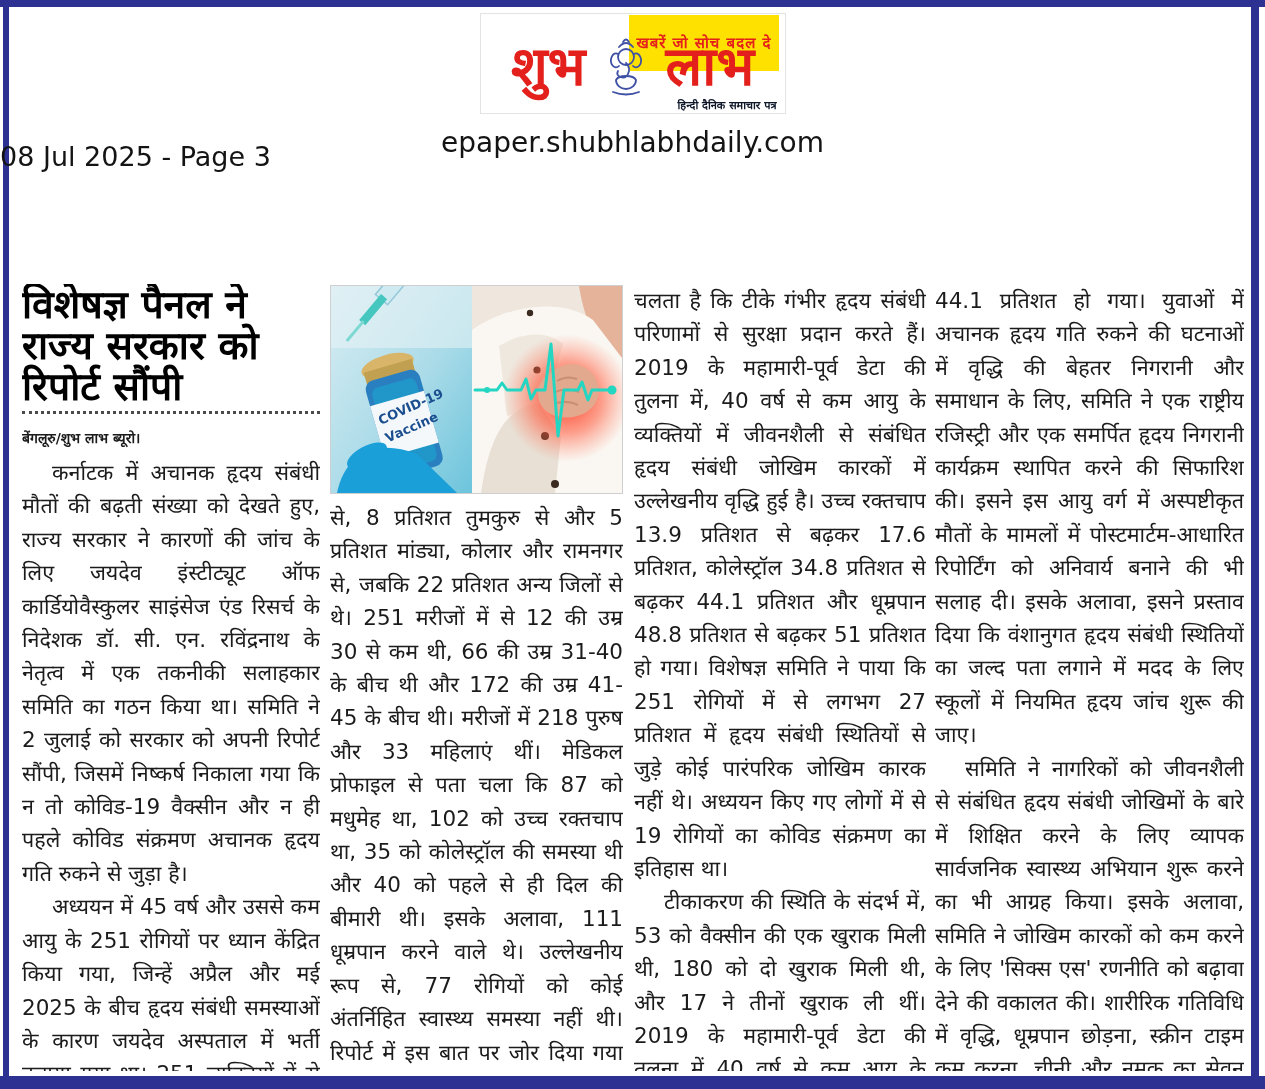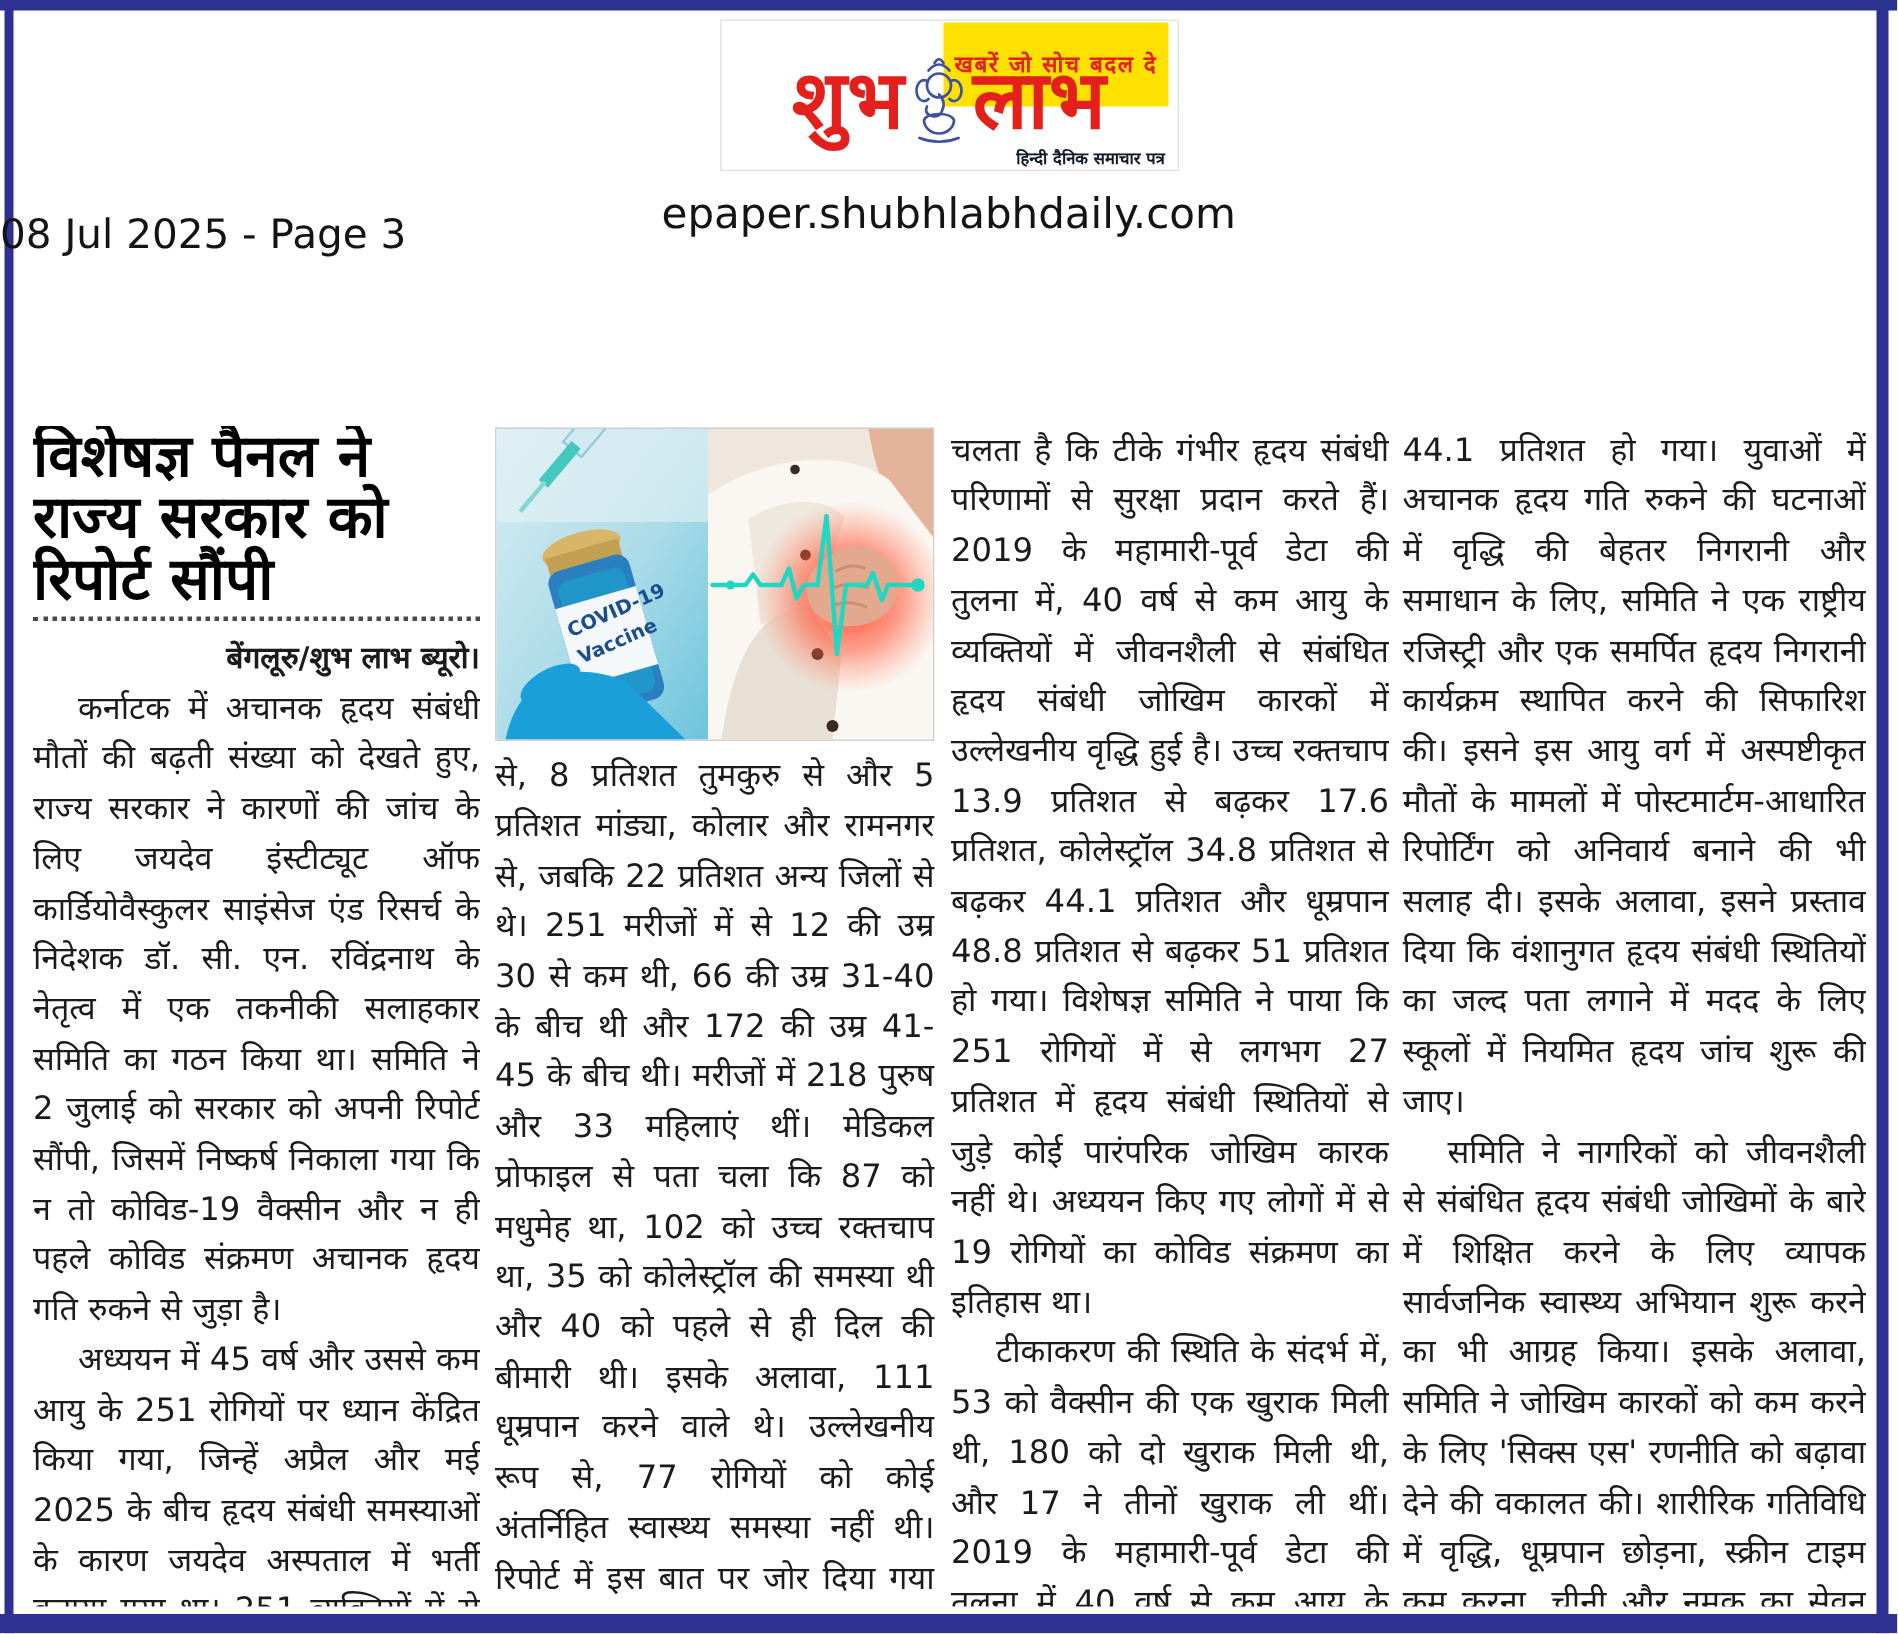--- a/index.html
+++ b/index.html
@@ -20,21 +20,21 @@
     position:relative; width:304px; height:99px; margin:0 auto;
     background:#ffffff; border:1px solid #e3e3e3;
   }
   .tagline {
     position:absolute; right:6px; top:1px; background:#ffe100; color:#e4201c;
     font-weight:bold; font-size:15px; line-height:18px; padding:19px 7px;
     letter-spacing:1px; white-space:nowrap;
   }
   .logo-row {
     position:absolute; left:0; right:0; top:20px; height:64px;
-    display:flex; align-items:center; justify-content:center; gap:3px;
+    display:flex; align-items:center; justify-content:center; gap:20px;
   }
   .logo-word {
     color:#e4201c; font-weight:bold; font-size:54px; line-height:60px;
     font-family:"DejaVu Serif", serif; white-space:nowrap;
   }
   .ganesha { width:40px; height:60px; flex:0 0 auto; }
   .logo-subtitle {
     position:absolute; right:8px; bottom:1px; color:#0f172a;
     font-size:11px; font-weight:bold; white-space:nowrap;
   }
@@ -59,21 +59,21 @@
   .col3 { left:634px; width:292px; }
   .col4 { left:935px; width:309px; }
   .col p { margin:0; text-indent:30px; }
   .col p.noindent { text-indent:0; }
 
   .subhead {
     font-size:39px; line-height:41px; font-weight:bold; color:#000;
     text-align:left; margin:0 0 4px 0;
   }
   .dotted-rule { border:0; border-bottom:3px dotted #4a4a4a; margin:4px 0 9px 0; }
-  .byline { text-align:right; font-weight:bold; font-size:20px; line-height:30px; margin:0 0 3px 0; }
+  .byline { text-align:left; font-weight:bold; font-size:14px; line-height:30px; margin:0 0 3px 0; }
 
   .photo {
     width:291px; height:207px; border:1px solid #cfcfcf; margin:1px 0 7px 0;
     display:block; background:#e8f2f5;
   }
 </style>
 </head>
 <body>
 
 <div class="page">

